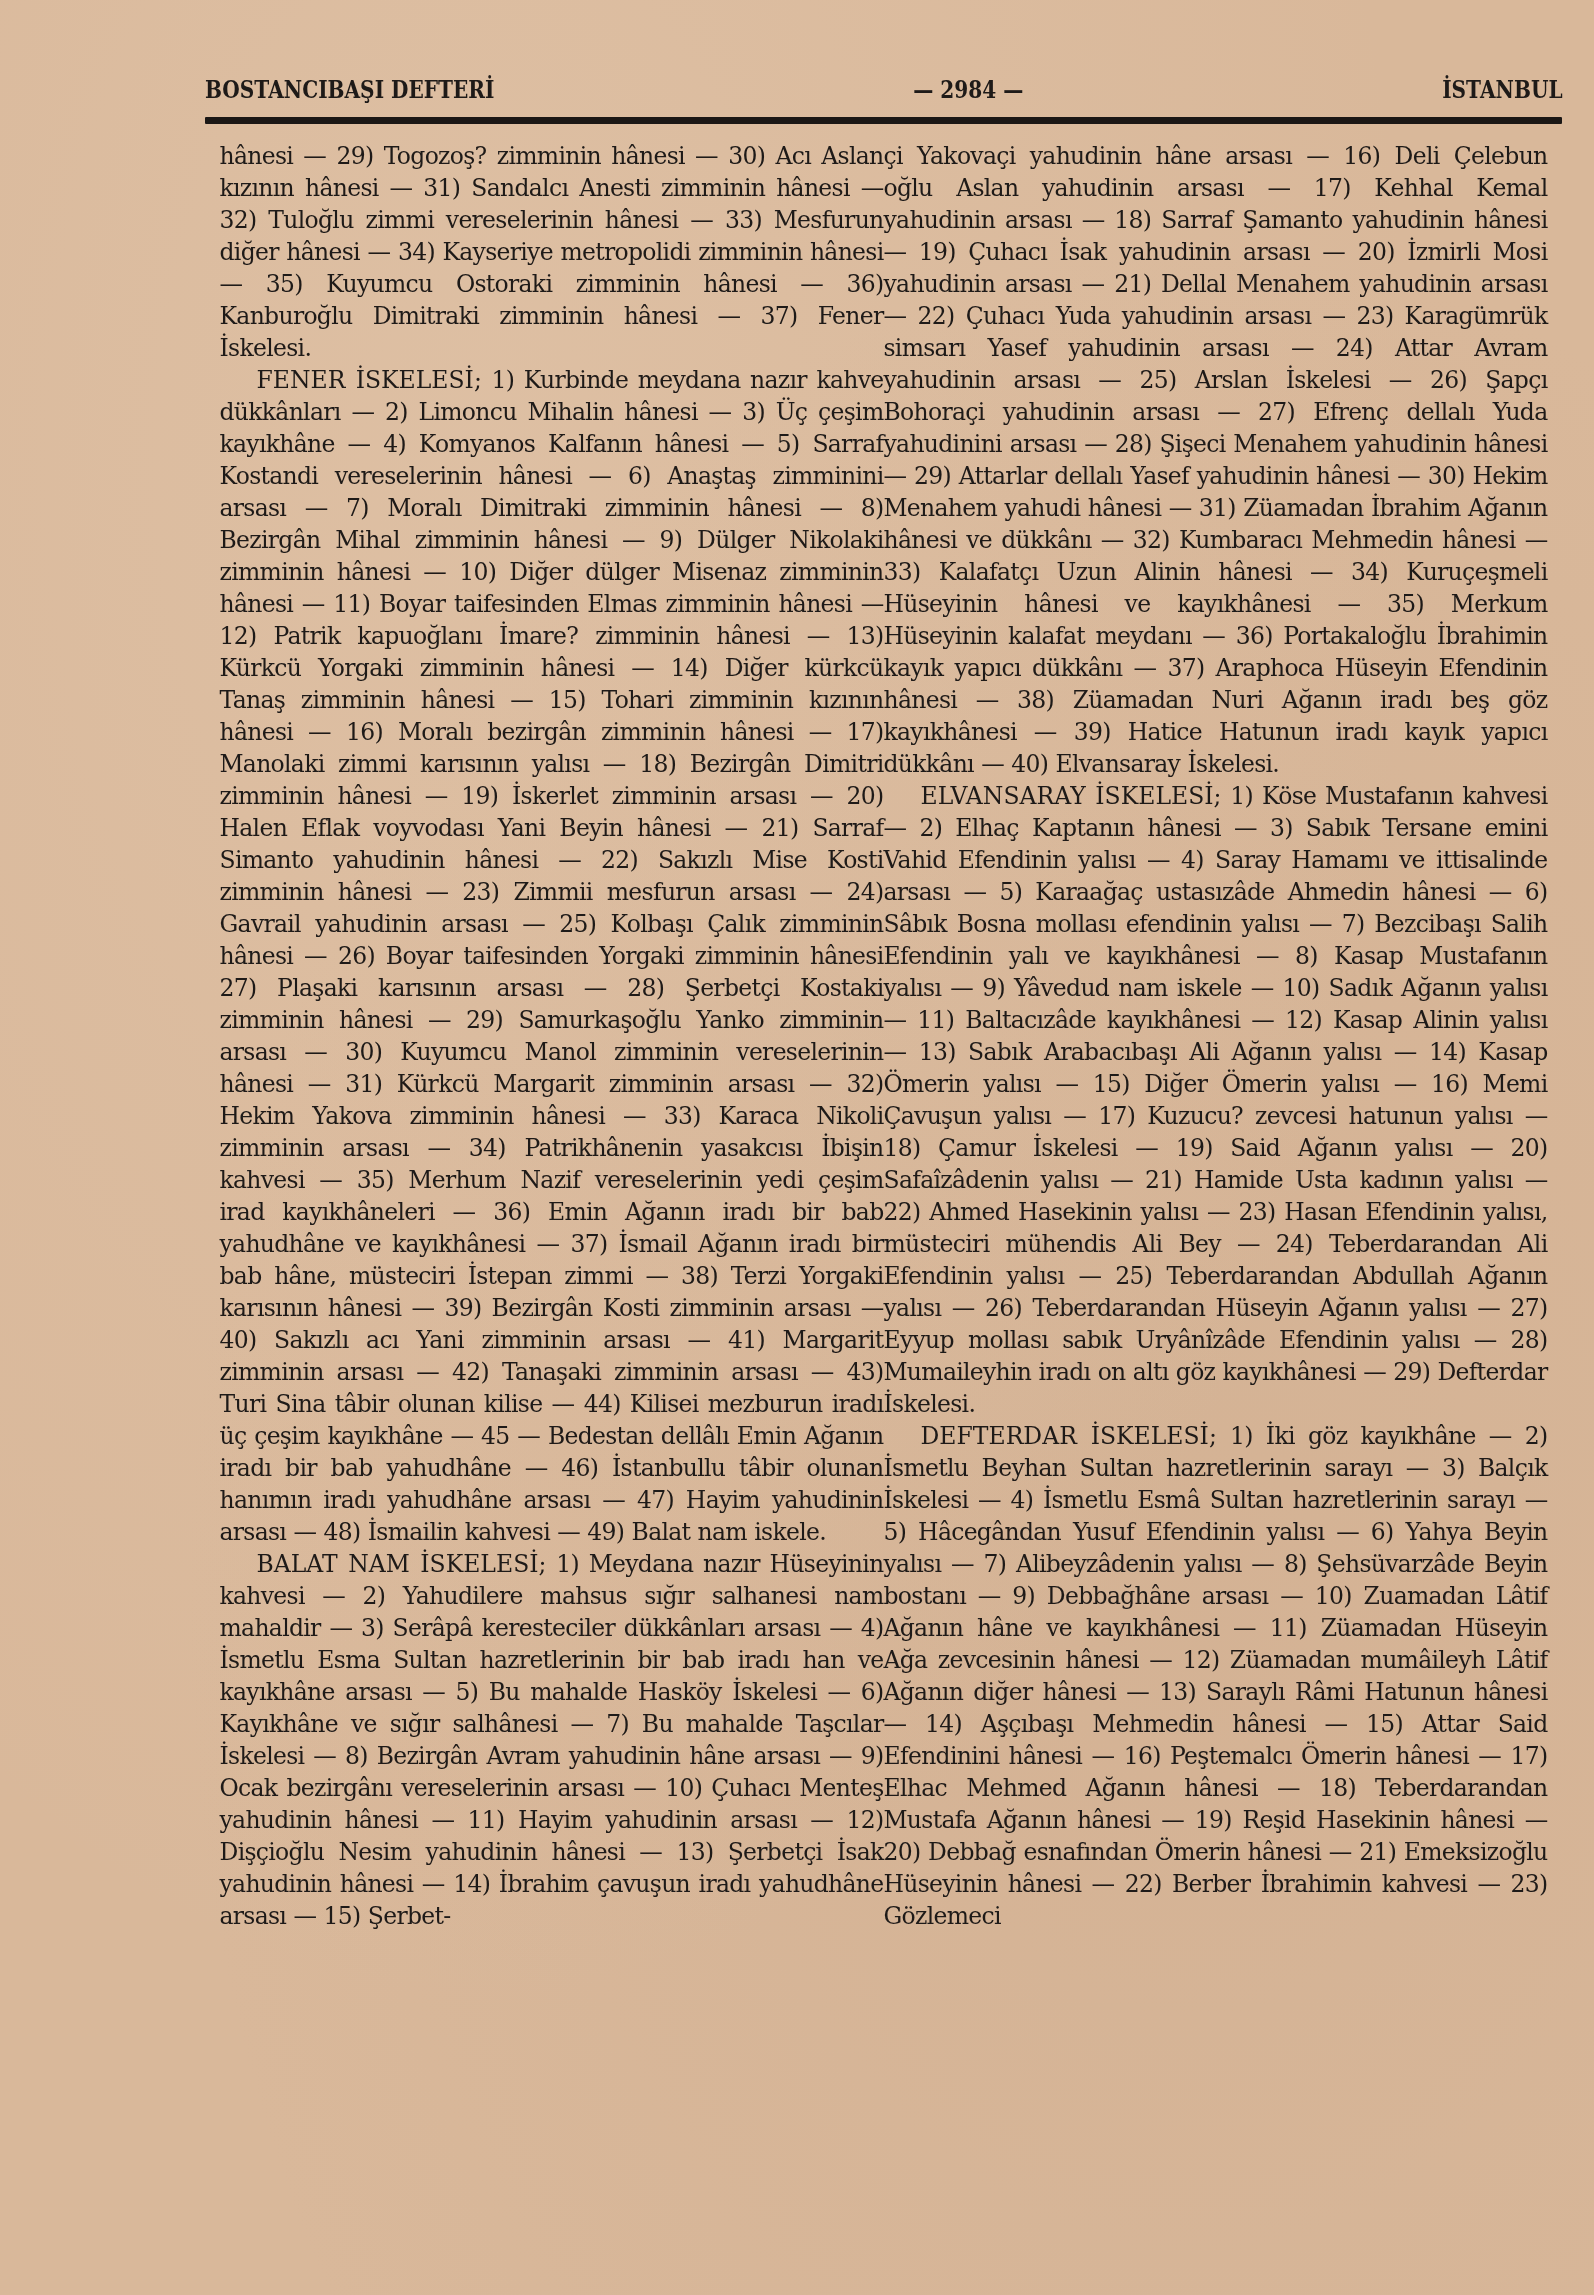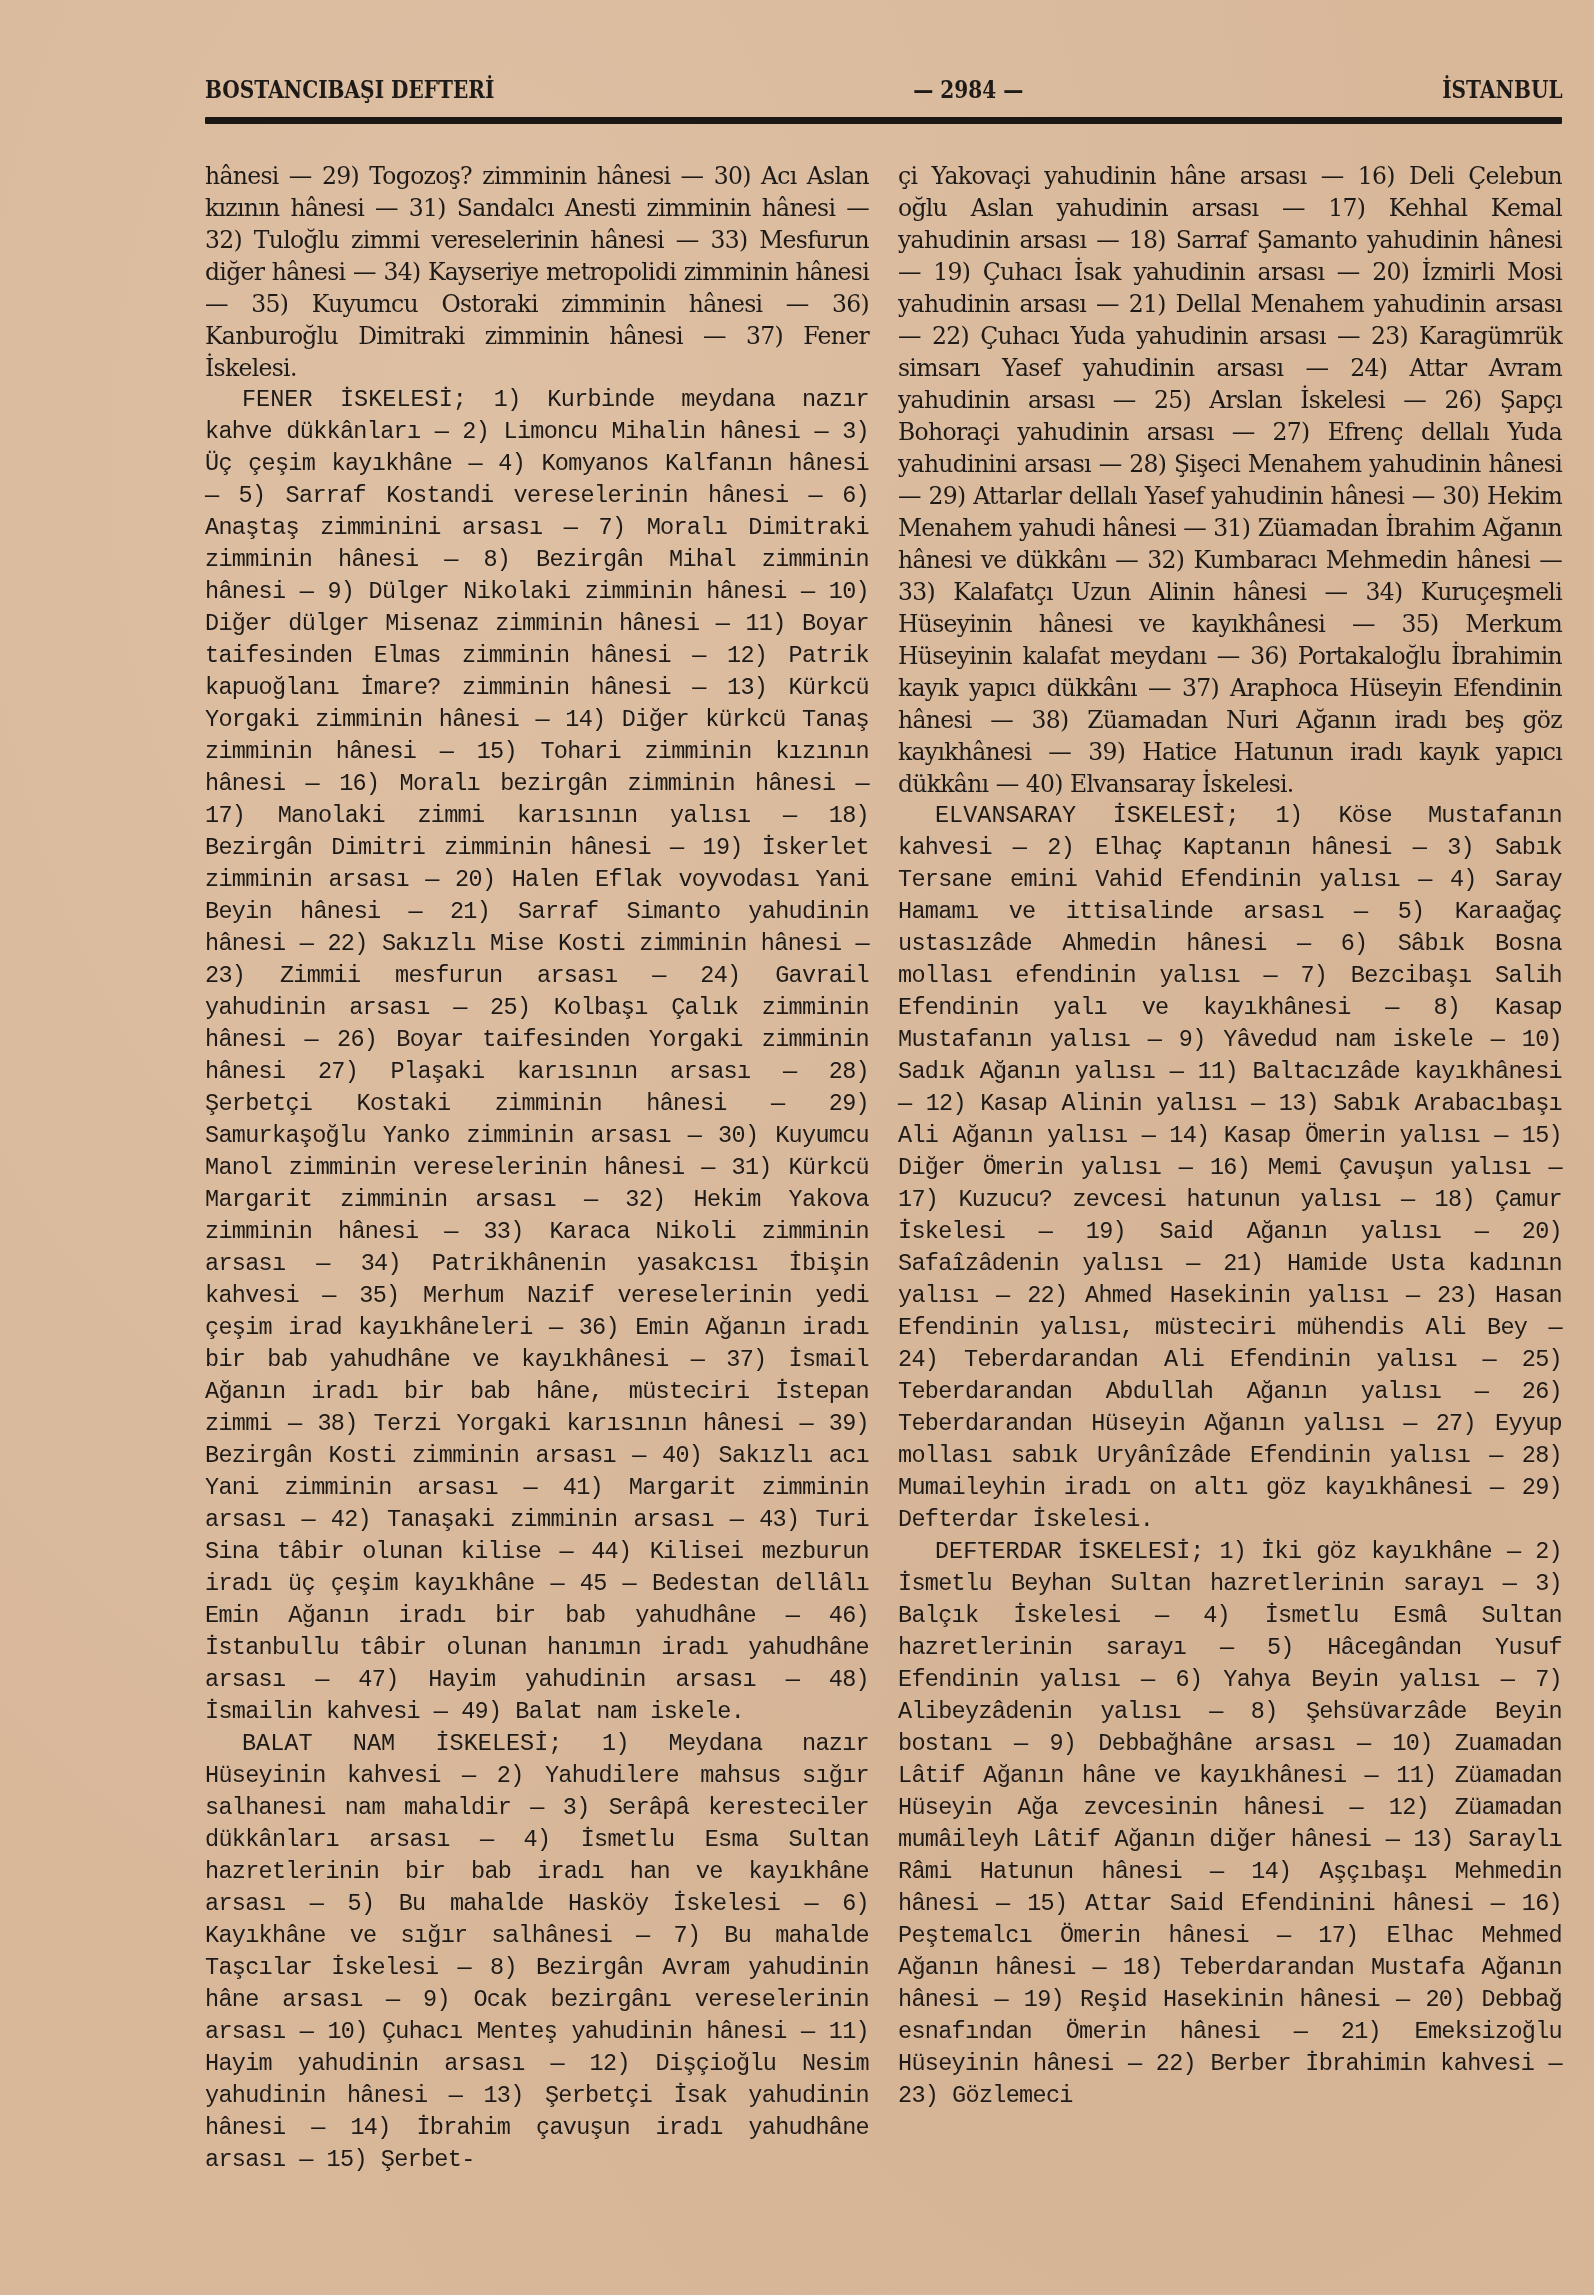--- a/index.html
+++ b/index.html
@@ -36,38 +36,38 @@
     }
     .running-head span { display: inline-block; }
     .rule {
       height: 7.5px;
       background: #1b1715;
       margin-top: 12.8px;
       border-radius: 1.1px;
     }
     .columns {
       display: flex;
-      justify-content: space-between;
-      margin-top: 36px;
+      justify-content: center;
+      margin-top: 16px;
     }
     .col {
       width: 664px;
     }
     .para {
       margin: 0;
       font-size: 23.5px;
       line-height: 32px;
       text-align: justify;
       text-align-last: left;
       font-family: "DejaVu Serif", serif;
       letter-spacing: -0.7px;
       word-spacing: 0.5px;
       transform-origin: left top;
     }
-    .para.indent { text-indent: 37px; font-family: Liberation Mono, monospace; }
+    .para.indent { text-indent: 37px; }
     .section-title {
       text-align: center;
       font-weight: bold;
       font-size: 22.4px;
       line-height: 32px;
       margin: 23.5px 0 25.6px 0;
       letter-spacing: -0.6px;
     }
     .lead { letter-spacing: 0px; }
   </style>

